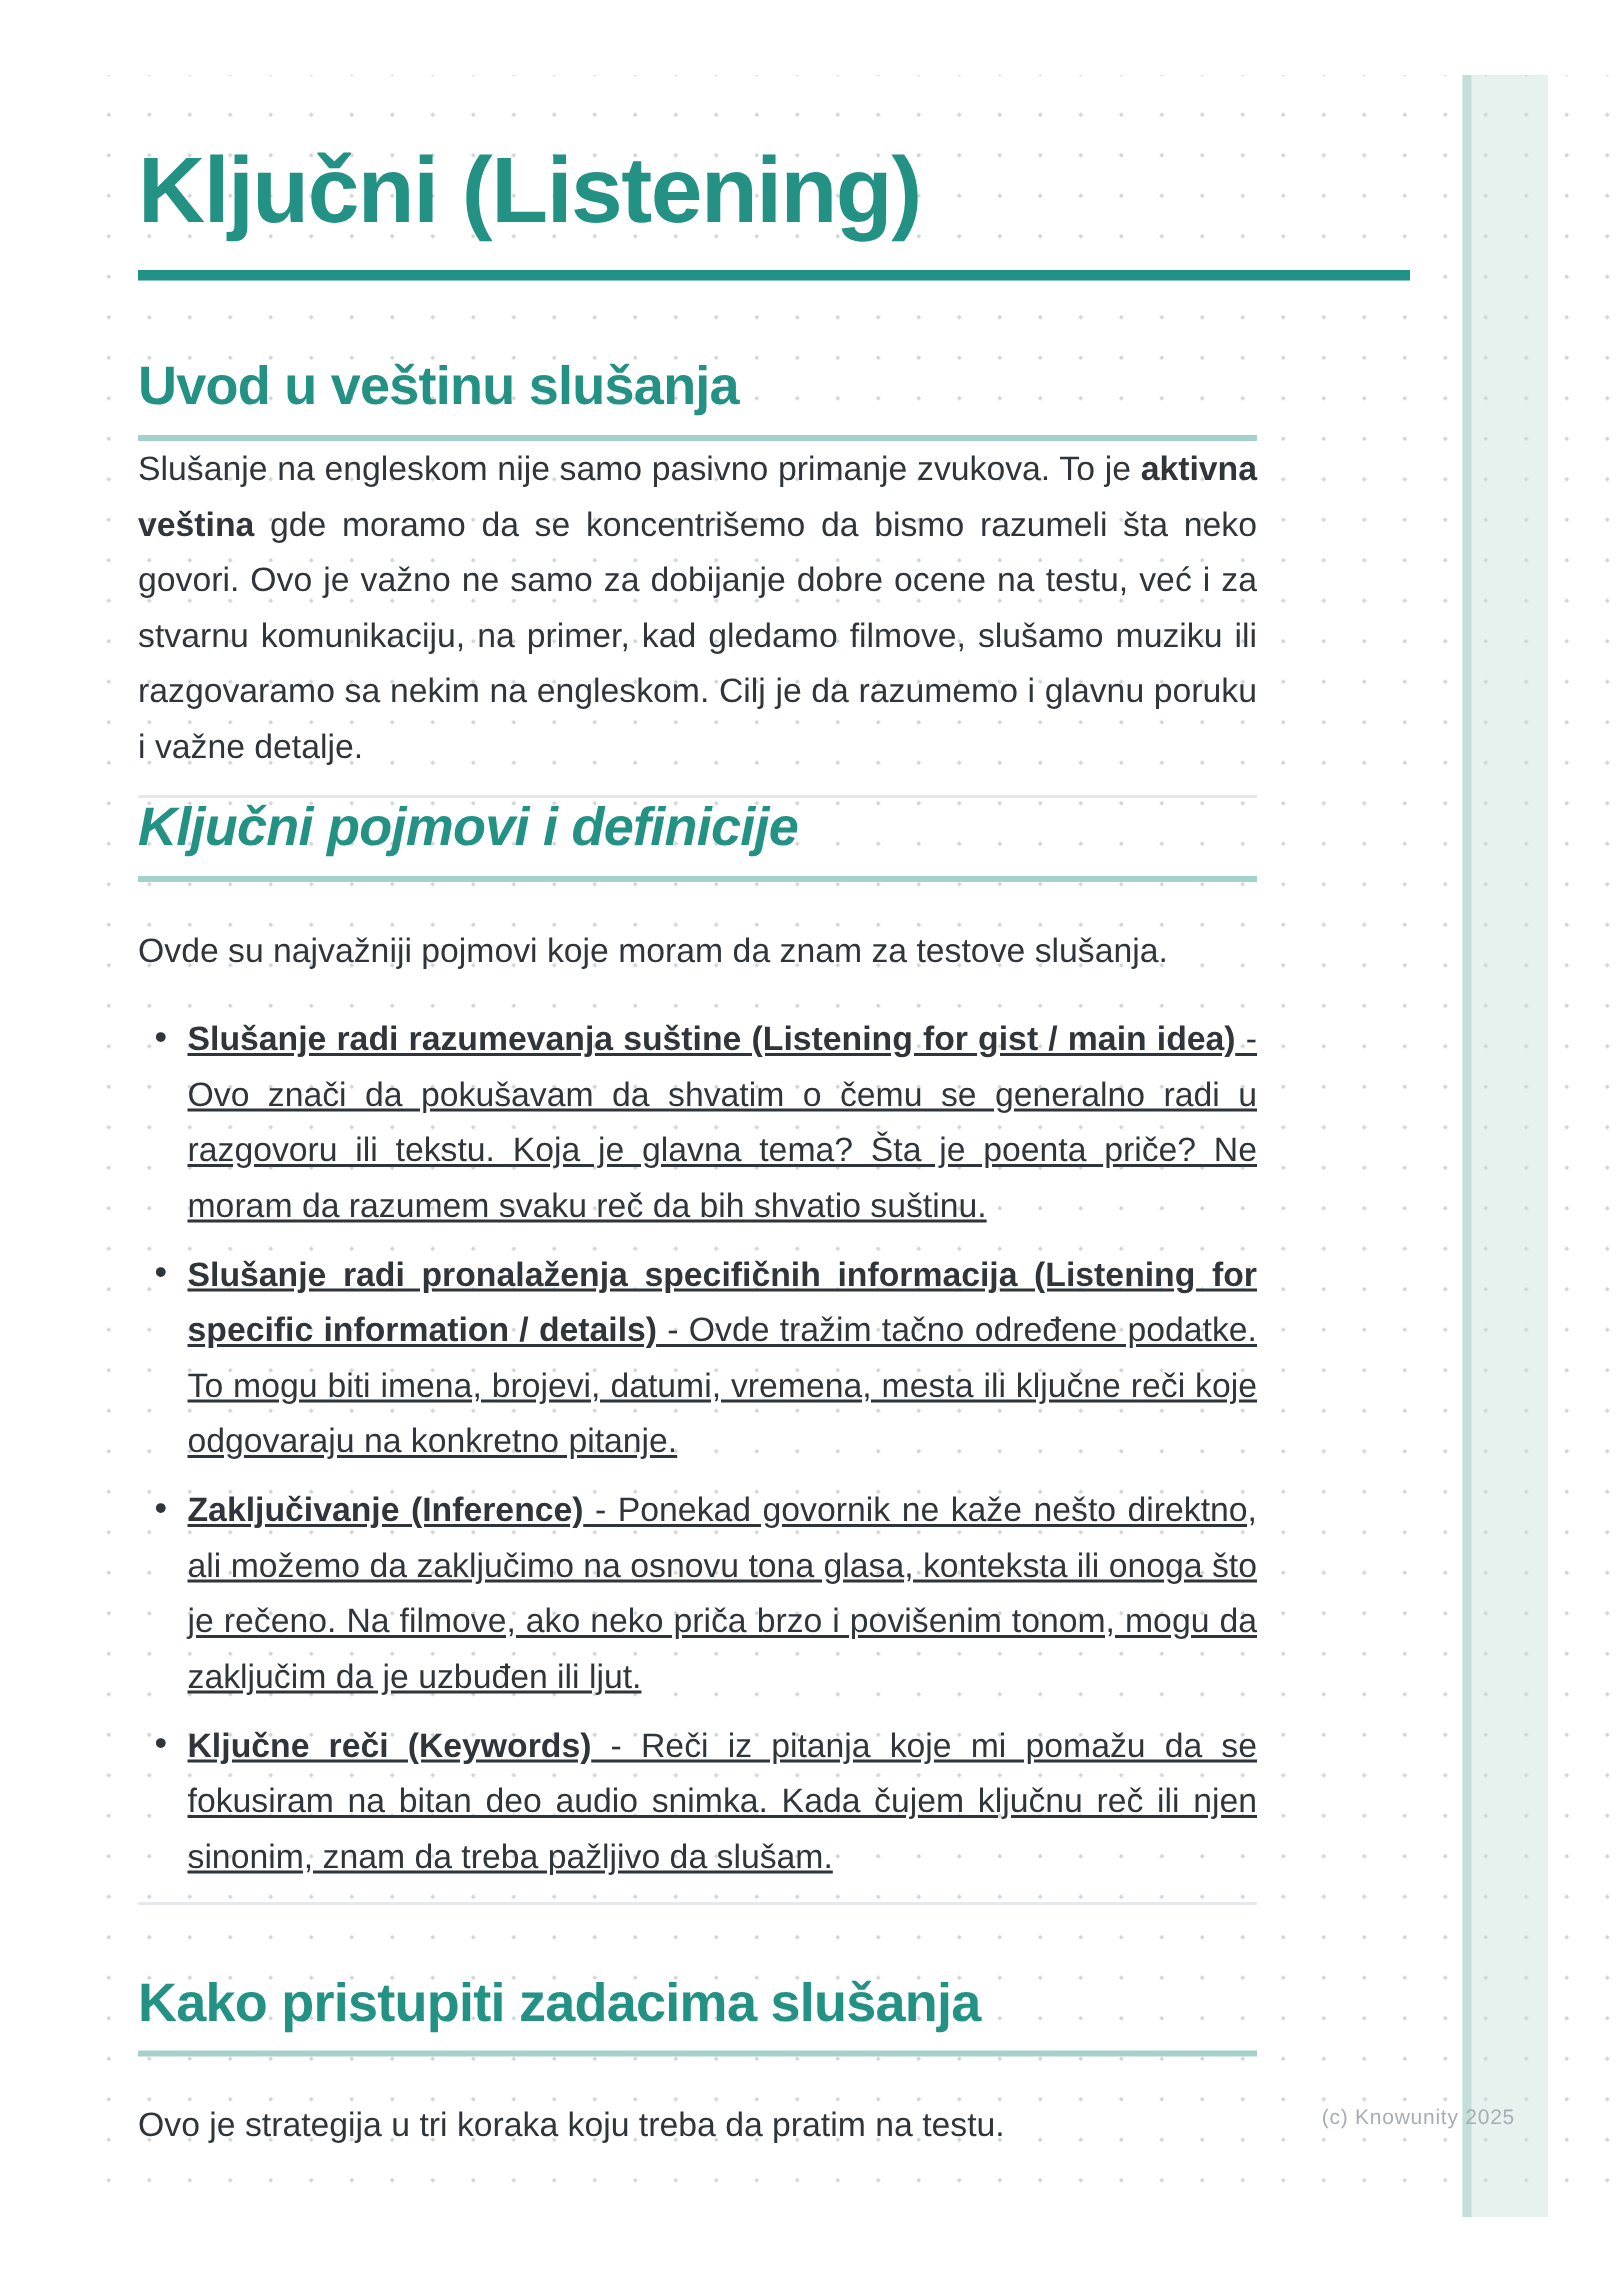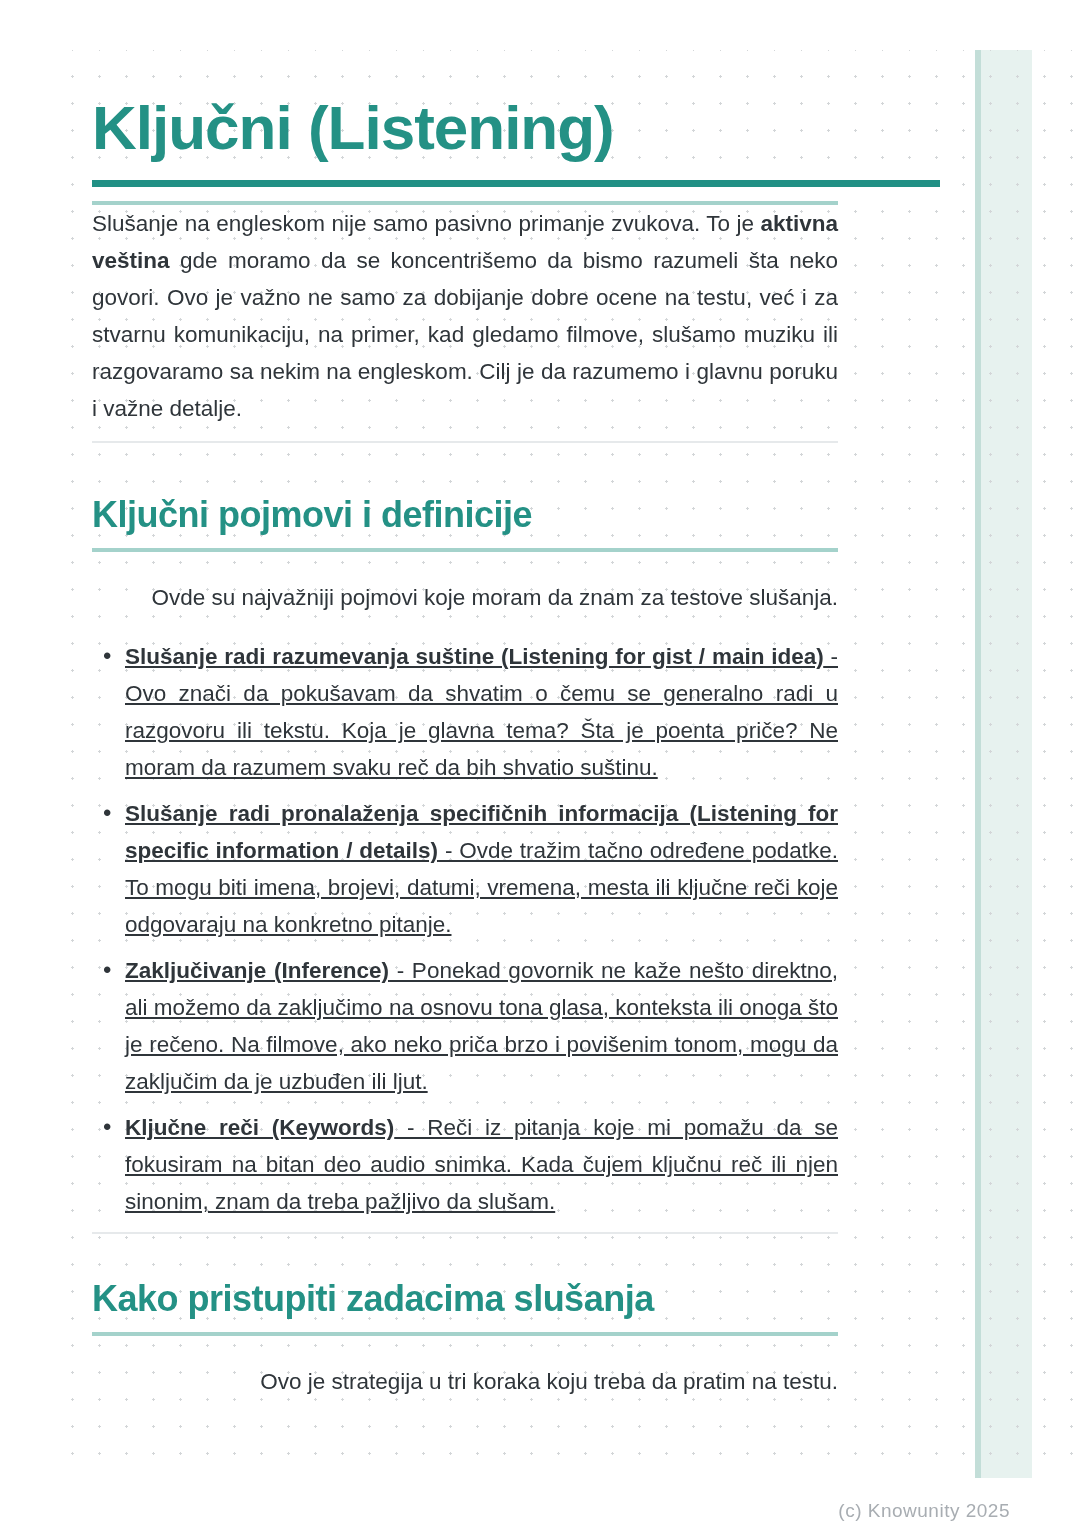--- a/index.html
+++ b/index.html
@@ -36,24 +36,24 @@
     margin-top:21px;width:848px;height:7px;background:var(--teal-rule);
   }
   h2{
     font-size:36px;line-height:1.05;font-weight:700;color:var(--teal);
     letter-spacing:-0.5px;
   }
   .h2-rule{
     margin-top:14px;width:746px;height:4px;background:var(--light-rule);
   }
   .h-uvod{margin-top:51px;}
-  .h-kljucni{margin-top:53px;}
+  .h-kljucni{font-style:italic;}
   .h-kako{margin-top:46px;}
   .bodytext{
-    width:746px;font-size:22.5px;line-height:37px;color:var(--body);text-align:right;
+    width:746px;font-size:22.5px;line-height:37px;color:var(--body);
   }
   .just{text-align:justify;}
   .para{}
   .intro-line{margin-top:27px;}
   .divider{
     width:746px;height:2px;background:var(--divider);
   }
   .div-1{margin-top:14px;}
   .div-2{margin-top:12px;}
   ul.concepts{
@@ -63,35 +63,36 @@
     position:relative;font-size:22.5px;line-height:37px;text-align:justify;
     color:var(--body);
   }
   ul.concepts li + li{margin-top:9px;}
   ul.concepts li::before{
     content:"\2022";position:absolute;left:-22px;top:-1px;
     font-size:24px;color:var(--body);
   }
   strong{font-weight:700;}
   .watermark{
-    position:absolute;top:1500px;right:70px;z-index:3;
-    font-size:19px;color:var(--watermark);letter-spacing:0.5px;text-align:center;
+    position:absolute;top:1403px;right:70px;z-index:3;
+    font-size:14px;color:var(--watermark);letter-spacing:0.5px;text-align:center;
   }
 </style>
 </head>
 <body>
 
 <div class="right-band"></div>
 <div class="dot-grid"></div>
 
 <div class="content">
 
   <h1 class="page-title">Ključni (Listening)</h1>
   <div class="title-rule"></div>
 
+  <h2 class="h-uvod">Uvod u veštinu slušanja</h2>
   <div class="h2-rule"></div>
   <p class="bodytext just para"><span>Slušanje na engleskom nije samo pasivno primanje zvukova. To je </span><strong>aktivna veština</strong><span> gde moramo da se koncentrišemo da bismo razumeli šta neko govori. Ovo je važno ne samo za dobijanje dobre ocene na testu, već i za stvarnu komunikaciju, na primer, kad gledamo filmove, slušamo muziku ili razgovaramo sa nekim na engleskom. Cilj je da razumemo i glavnu poruku i važne detalje.</span></p>
 
   <div class="divider div-1"></div>
 
   <h2 class="h-kljucni">Ključni pojmovi i definicije</h2>
   <div class="h2-rule"></div>
   <p class="bodytext intro-line">Ovde su najvažniji pojmovi koje moram da znam za testove slušanja.</p>
 
   <ul class="concepts">

